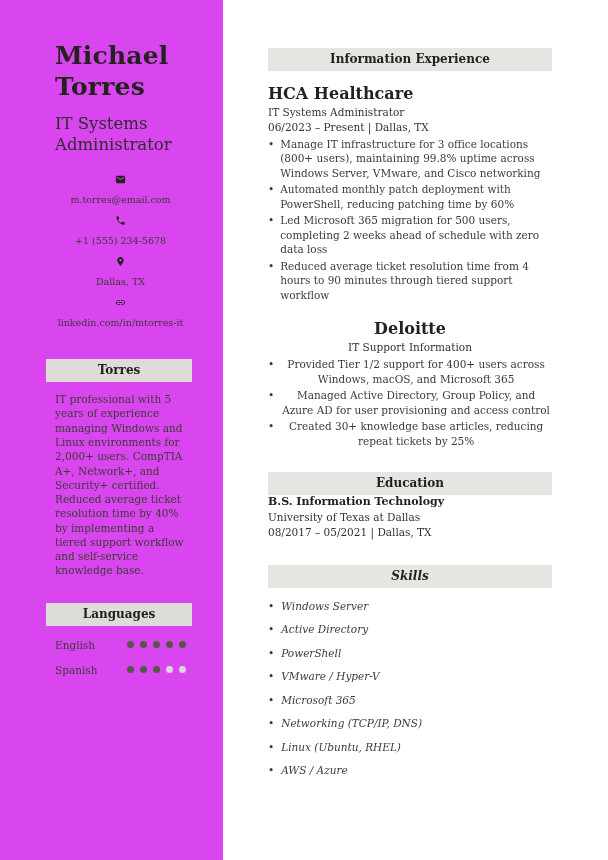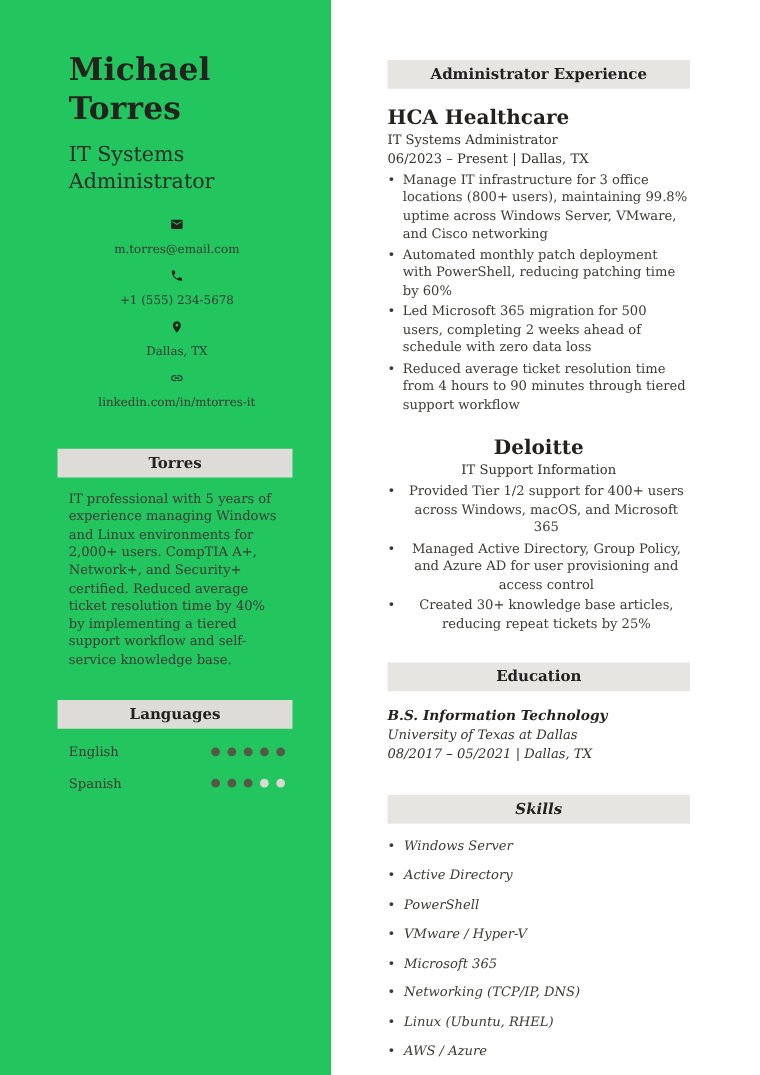--- a/index.html
+++ b/index.html
@@ -1,20 +1,20 @@
 <!DOCTYPE html>
 <html><head>
 <meta charset="utf-8">
 <style>
   html,body{margin:0;padding:0;background:#ffffff;}
   body{width:608px;height:860px;font-family:"DejaVu Serif", serif;color:#2b2a26;}
   .page{display:flex;width:608px;height:860px;overflow:hidden;}
 
   
-  .sidebar{width:265px;box-sizing:border-box;background:#22c55e;padding:40px 37px 0 55px;flex-shrink:0;}
+  .sidebar{width:223px;box-sizing:border-box;background:#d946ef;padding:40px 37px 0 55px;flex-shrink:0;}
   .name{font-size:25px;font-weight:bold;line-height:1.24;color:#23221f;letter-spacing:.2px;}
   .title{font-size:16.5px;line-height:1.28;margin-top:11px;color:#2e2d29;}
   .contact{margin-top:19px;}
   .contact-row{display:flex;align-items:center;gap:9px;margin-bottom:10px;font-size:9.5px;color:#3a3935;flex-direction:column;}
   .cicon{width:11px;height:11px;display:inline-flex;flex-shrink:0;}
   .cicon svg{width:11px;height:11px;fill:#23221f;}
 
   .secbar{background:#dddcd9;text-align:center;font-weight:bold;font-size:12px;padding:4px 0 5px;color:#23221f;}
   .sidebar .secbar{margin-left:-9px;margin-right:-6px;}
   .profile-sec{margin-top:31px;}
@@ -31,21 +31,21 @@
   .job{margin-top:13px;}
   .job + .job{margin-top:17px;text-align:center;}
   .company{font-size:16px;font-weight:bold;color:#23221f;}
   .role{font-size:10.5px;margin-top:3px;color:#33322e;}
   .meta{font-size:10.5px;margin-top:3px;color:#33322e;}
   ul.bullets{list-style:none;margin:4px 0 0;padding:0;}
   ul.bullets li{display:flex;gap:6px;font-size:10.5px;line-height:1.38;color:#3c3b36;margin-top:2px;}
   ul.bullets .bmark{flex-shrink:0;}
 
   .edu-sec{margin-top:24px;}
-  .edu{margin-top:13px;font-style:italic;}
+  .edu{}
   .degree{font-size:11px;font-weight:bold;color:#23221f;}
 
   .skills-sec{margin-top:27px;font-style:italic;}
   ul.skills{list-style:none;margin:2px 0 0;padding:0;}
   ul.skills li{display:flex;gap:7px;font-size:10.5px;color:#3c3b36;margin-top:11.5px;}
 </style>
 </head>
 <body>
 
 <div class="page">
@@ -117,21 +117,21 @@
               <span class="dot" style="background: rgb(217, 216, 211);"></span>
             </span>
           </div>
         </div>
     </div>
   </aside>
 
   <main class="main">
 
     <section>
-      <div class="secbar">Administrator Experience</div>
+      <div class="secbar">Information Experience</div>
       <div>
           <div class="job">
             <div class="company">HCA Healthcare</div>
             <div class="role">IT Systems Administrator</div>
             <div class="meta">06/2023 – Present | Dallas, TX</div>
             <ul class="bullets">
               <li>
                 <span class="bmark">•</span>
                 <span>Manage IT infrastructure for 3 office locations (800+ users), maintaining 99.8% uptime across Windows Server, VMware, and Cisco networking</span>
               </li>

